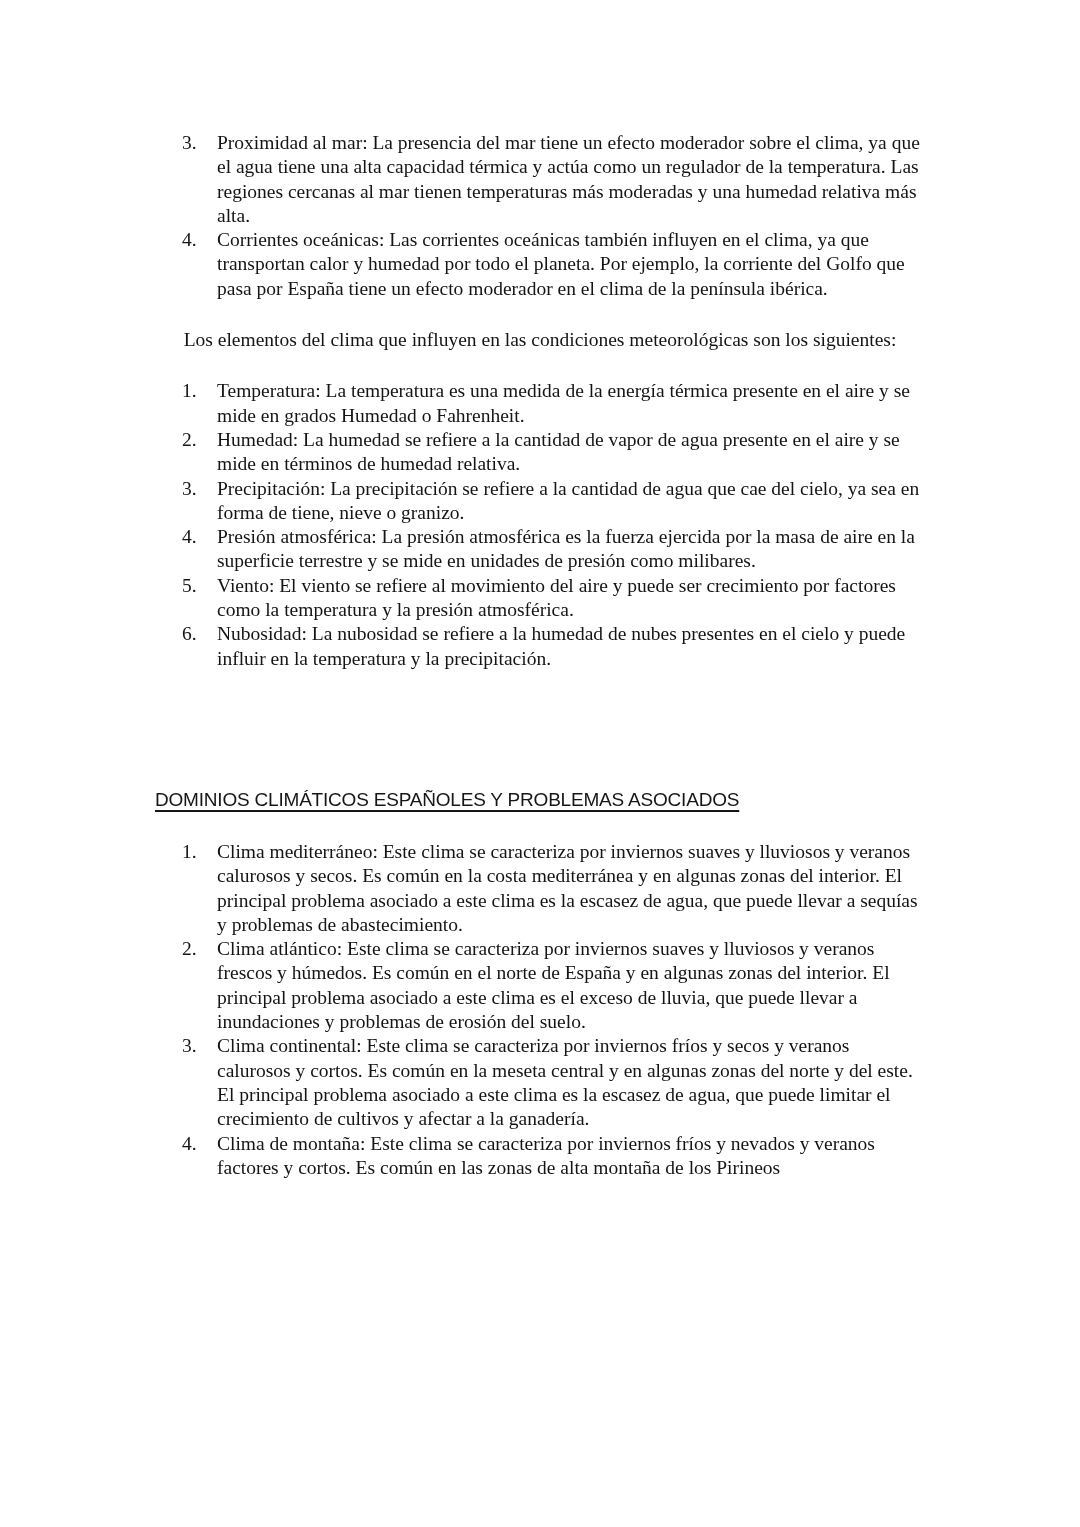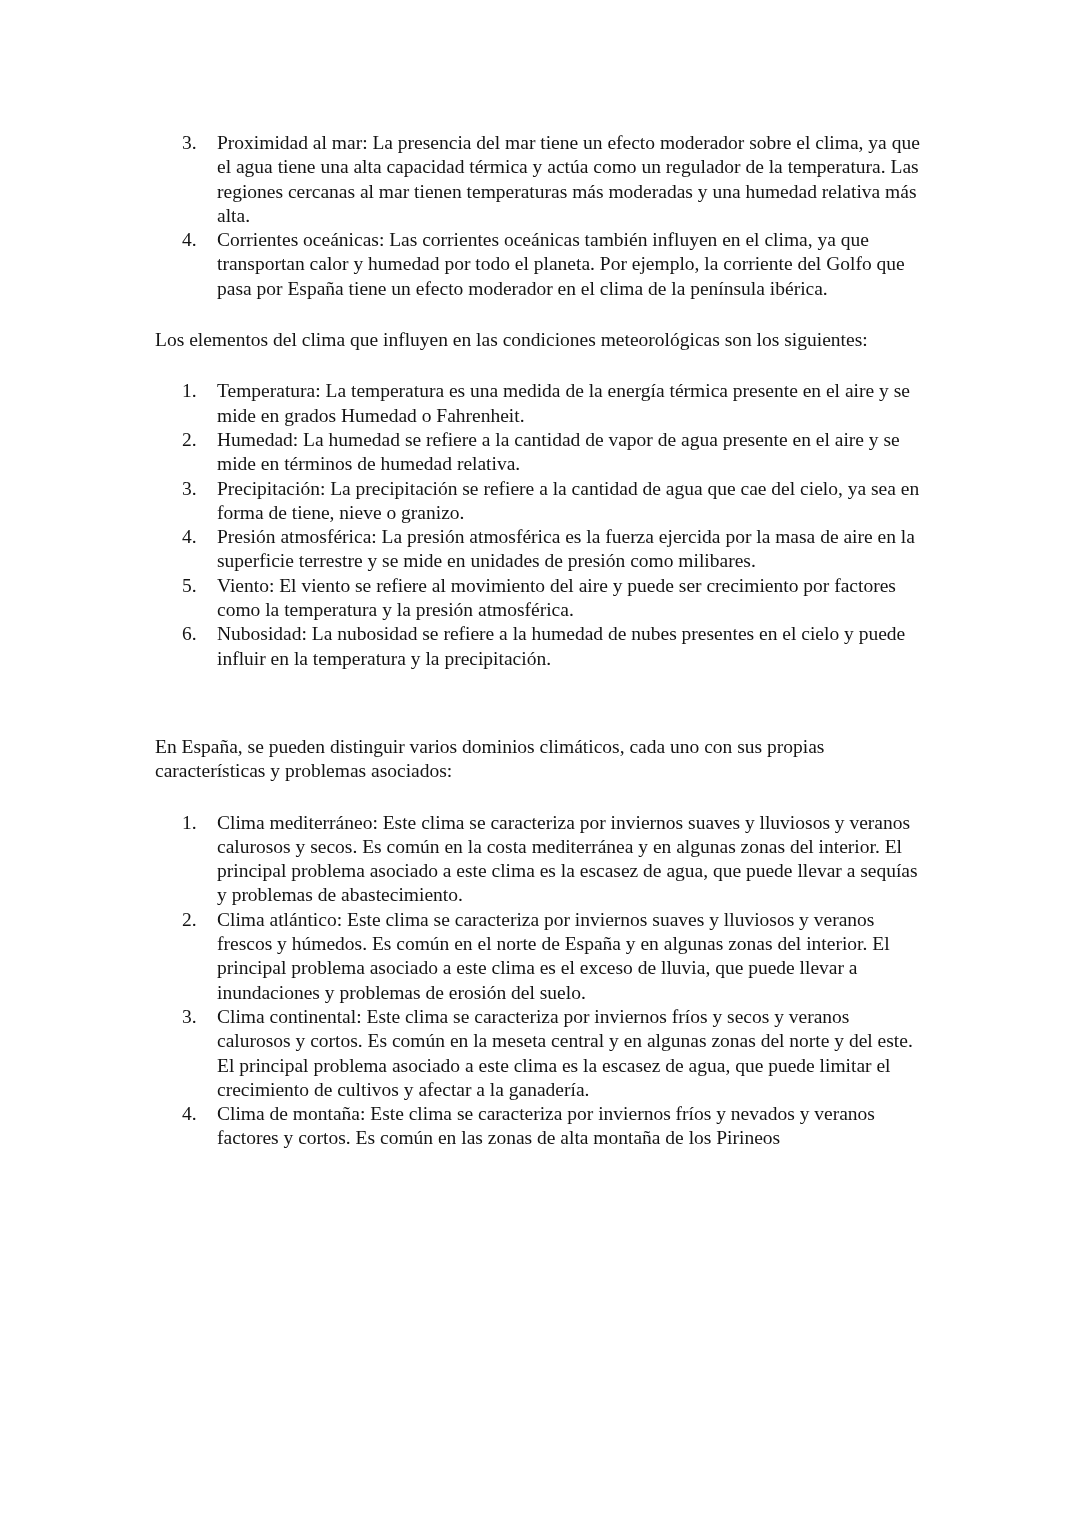--- a/index.html
+++ b/index.html
@@ -28,21 +28,21 @@
     padding-left: 27px;
   }
   .li .num {
     width: 35px;
     flex-shrink: 0;
   }
   .li .txt {
     flex: 1;
     max-width: 708px;
   }
-  .para-elements { margin-top: 27px; }
+  .para-elements { margin-top: 27px; text-align: center; }
   .list-elements { margin-top: 27px; }
   .heading-wrap {
     margin-top: 116px;
     width: 770px;
     line-height: 26px;
   }
   .heading-text {
     font-family: "Liberation Sans", "DejaVu Sans", sans-serif;
     font-size: 19px;
     font-weight: 400;
@@ -93,22 +93,24 @@
     <div class="li">
       <span class="num">5.</span>
       <span class="txt">Viento: El viento se refiere al movimiento del aire y puede ser crecimiento por factores como la temperatura y la presión atmosférica.</span>
     </div>
     <div class="li">
       <span class="num">6.</span>
       <span class="txt">Nubosidad: La nubosidad se refiere a la humedad de nubes presentes en el cielo y puede influir en la temperatura y la precipitación.</span>
     </div>
   </div>
 
+  <div class="heading-wrap">
+    <span class="heading-text">DOMINIOS CLIMÁTICOS ESPAÑOLES Y PROBLEMAS ASOCIADOS</span>
+  </div>
 
-  <div class="para para-domains">En España, se pueden distinguir varios dominios climáticos, cada uno con sus propias características y problemas asociados:</div>
 
   <div class="nlist list-domains">
     <div class="li">
       <span class="num">1.</span>
       <span class="txt">Clima mediterráneo: Este clima se caracteriza por inviernos suaves y lluviosos y veranos calurosos y secos. Es común en la costa mediterránea y en algunas zonas del interior. El principal problema asociado a este clima es la escasez de agua, que puede llevar a sequías y problemas de abastecimiento.</span>
     </div>
     <div class="li">
       <span class="num">2.</span>
       <span class="txt">Clima atlántico: Este clima se caracteriza por inviernos suaves y lluviosos y veranos frescos y húmedos. Es común en el norte de España y en algunas zonas del interior. El principal problema asociado a este clima es el exceso de lluvia, que puede llevar a inundaciones y problemas de erosión del suelo.</span>
     </div>

